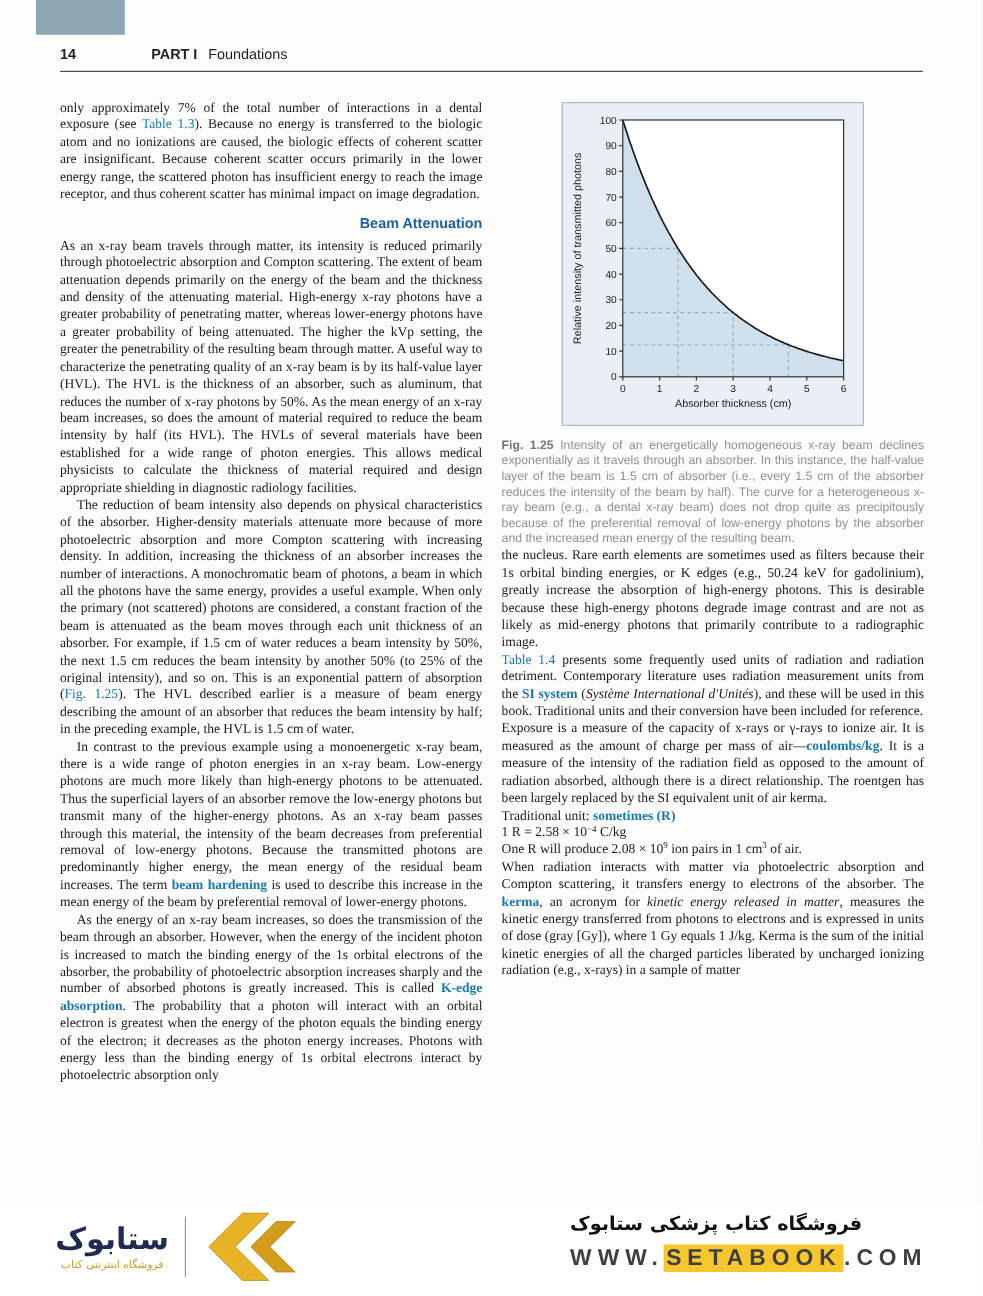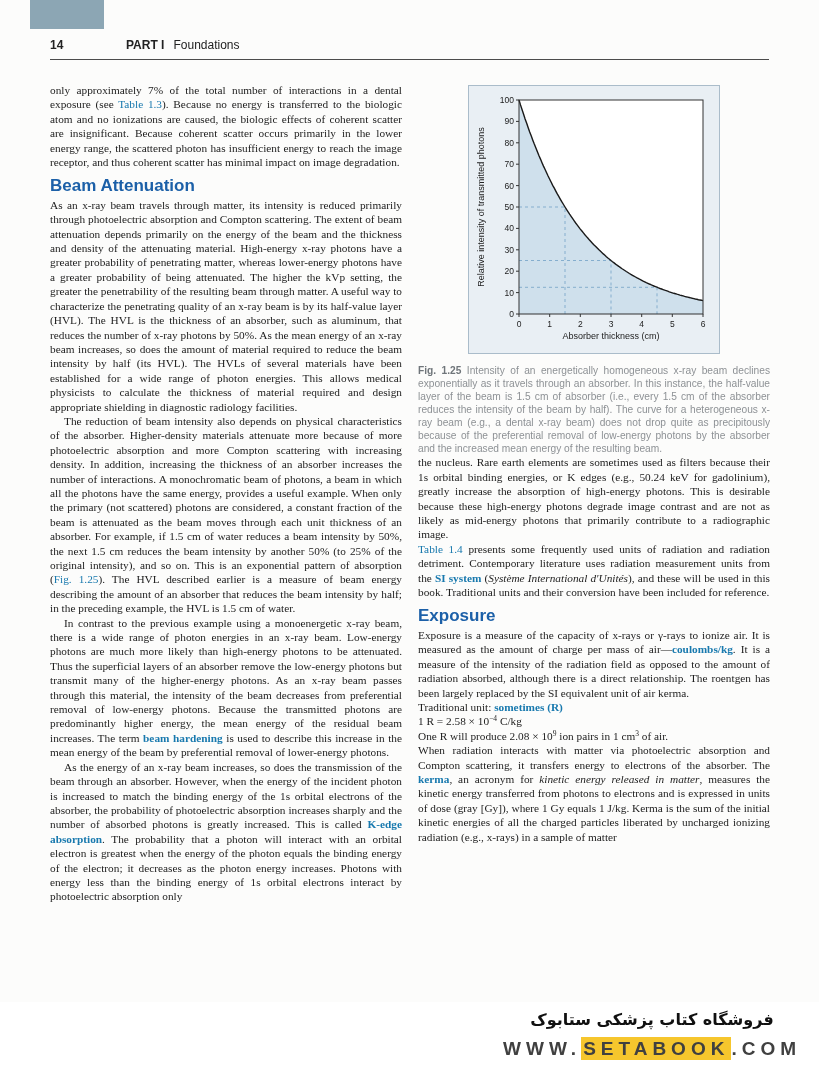--- a/index.html
+++ b/index.html
@@ -14,22 +14,22 @@
   .part-title { font-weight:normal; }
   .header-rule { position:absolute; left:50px; top:59px; width:719px; height:1px; background:#4b4b4b; }
 
   .col { position:absolute; top:83px; width:352px; height:924px; overflow:hidden;
          font-size:11.3px; line-height:14.4px; color:#1c1c1c; text-align:justify; }
   .col-left { left:50px; }
   .col-right { left:418px; }
   .col p { margin:0; }
   p.indent { text-indent:14px; }
 
-  h2.section-heading { font-family:"Liberation Sans", sans-serif; font-weight:bold; font-size:17px;
-                       color:#1c60a8; margin:10px 0 4px; text-align:left; }
+  h2.section-heading { font-family:"Liberation Sans", sans-serif; font-weight:bold; font-size:12px;
+                       color:#1c60a8; margin:10px 0 4px; text-align:right; }
   h1.major-heading { font-family:"Liberation Sans", sans-serif; font-weight:bold; font-size:14.5px;
                      color:#1c60a8; margin:15px 0 6px; letter-spacing:0.3px; text-align:left; }
 
   .seg-link { color:#1879ae; }
   .seg-bold { font-weight:bold; }
   .seg-italic { font-style:italic; }
   .seg-sup { font-size:7.5px; vertical-align:4px; line-height:0; }
 
   .figure-panel { width:252px; margin:2px auto 10px; background:#e9eff4;
                   border:1px solid #aabccA; padding:6px 4px 2px; }
@@ -43,21 +43,21 @@
                  background:linear-gradient(to bottom, rgba(252,252,251,0), rgba(252,252,251,0.85) 60%, #fcfcfb); }
 
   .footer { position:absolute; left:0; top:1002px; width:100%; height:78px; background:#ffffff; }
   .footer-left { position:absolute; left:46px; top:8px; display:flex; align-items:center; gap:13px; }
   .logo-text { text-align:center; }
   .logo-wordmark { font-family:"DejaVu Sans", sans-serif; font-weight:bold; font-size:25px;
                    color:#1d2c50; direction:rtl; line-height:28px; }
   .logo-subtitle { font-family:"DejaVu Sans", sans-serif; font-size:9px; color:#c69a22;
                    direction:rtl; margin-top:3px; }
   .logo-divider { width:1px; height:50px; background:#9a9a9a; }
-  .footer-right { position:absolute; right:18px; top:8px; text-align:center; }
+  .footer-right { position:absolute; right:46px; top:8px; text-align:left; }
   .store-title { font-family:"DejaVu Sans", sans-serif; font-weight:bold; font-size:16px;
                  color:#101010; direction:rtl; margin-bottom:9px; }
   .website { font-family:"Liberation Sans", sans-serif; font-weight:bold; font-size:19px;
              letter-spacing:5px; color:#404040; }
   .website .brand { background:#f6c62d; padding:1px 2px; }
 </style>
 </head>
 <body>
 
 <div class="page">
@@ -123,29 +123,39 @@
             <text x="199.3" y="235" text-anchor="middle" class="chart-tick">5</text>
             <line x1="230.0" y1="222" x2="230.0" y2="225" stroke="#333" stroke-width="1"></line>
             <text x="230.0" y="235" text-anchor="middle" class="chart-tick">6</text>
             <text x="138" y="247" text-anchor="middle" class="chart-axis-label">Absorber thickness (cm)</text>
             <text transform="translate(11,115) rotate(-90)" text-anchor="middle" class="chart-axis-label">Relative intensity of transmitted photons</text>
           </svg></div>
     </figure>
     <p class="caption"><span class="seg-bold">Fig. 1.25</span><span> Intensity of an energetically homogeneous x-ray beam declines exponentially as it travels through an absorber. In this instance, the half-value layer of the beam is 1.5 cm of absorber (i.e., every 1.5 cm of the absorber reduces the intensity of the beam by half). The curve for a heterogeneous x-ray beam (e.g., a dental x-ray beam) does not drop quite as precipitously because of the preferential removal of low-energy photons by the absorber and the increased mean energy of the resulting beam.</span></p>
     <p><span>the nucleus. Rare earth elements are sometimes used as filters because their 1s orbital binding energies, or K edges (e.g., 50.24 keV for gadolinium), greatly increase the absorption of high-energy photons. This is desirable because these high-energy photons degrade image contrast and are not as likely as mid-energy photons that primarily contribute to a radiographic image.</span></p>
     <p><span class="seg-link">Table 1.4</span><span> presents some frequently used units of radiation and radiation detriment. Contemporary literature uses radiation measurement units from the </span><span class="seg-link seg-bold">SI system</span><span> (</span><span class="seg-italic">Système International d'Unités</span><span>), and these will be used in this book. Traditional units and their conversion have been included for reference.</span></p>
-    <h2 class="section-heading">Exposure</h2>
     <p><span>Exposure is a measure of the capacity of x-rays or γ-rays to ionize air. It is measured as the amount of charge per mass of air—</span><span class="seg-link seg-bold">coulombs/kg</span><span>. It is a measure of the intensity of the radiation field as opposed to the amount of radiation absorbed, although there is a direct relationship. The roentgen has been largely replaced by the SI equivalent unit of air kerma.</span></p>
     <p><span>Traditional unit: </span><span class="seg-link seg-bold">sometimes (R)</span></p>
     <p><span>1 R = 2.58 × 10</span><span class="seg-sup">−4</span><span> C/kg</span></p>
     <p><span>One R will produce 2.08 × 10</span><span class="seg-sup">9</span><span> ion pairs in 1 cm</span><span class="seg-sup">3</span><span> of air.</span></p>
     <p><span>When radiation interacts with matter via photoelectric absorption and Compton scattering, it transfers energy to electrons of the absorber. The </span><span class="seg-link seg-bold">kerma</span><span>, an acronym for </span><span class="seg-italic">kinetic energy released in matter</span><span>, measures the kinetic energy transferred from photons to electrons and is expressed in units of dose (gray [Gy]), where 1 Gy equals 1 J/kg. Kerma is the sum of the initial kinetic energies of all the charged particles liberated by uncharged ionizing radiation (e.g., x-rays) in a sample of matter</span></p>
   </div>
 
   <div class="bottom-fade"></div>
 
   <footer class="footer">
+    <div class="footer-left">
+      <div class="logo-text">
+        <div class="logo-wordmark">ستابوک</div>
+        <div class="logo-subtitle">فروشگاه اینترنتی کتاب</div>
+      </div>
+      <div class="logo-divider"></div>
+      <svg width="84" height="58" viewBox="0 0 84 58">
+        <polygon points="34,1 56,1 28,29 56,57 34,57 6,29" fill="#e8b226" stroke="#a87f12" stroke-width="0.6"></polygon>
+        <polygon points="62,8 78,8 57,29 78,50 62,50 41,29" fill="#d49c1b" stroke="#a87f12" stroke-width="0.6"></polygon>
+      </svg>
+    </div>
     <div class="footer-right">
       <div class="store-title">فروشگاه کتاب پزشکی ستابوک</div>
       <div class="website"><span>WWW.</span><span class="brand">SETABOOK</span><span>.COM</span></div>
     </div>
   </footer>
 </div>
 
 </body></html>

